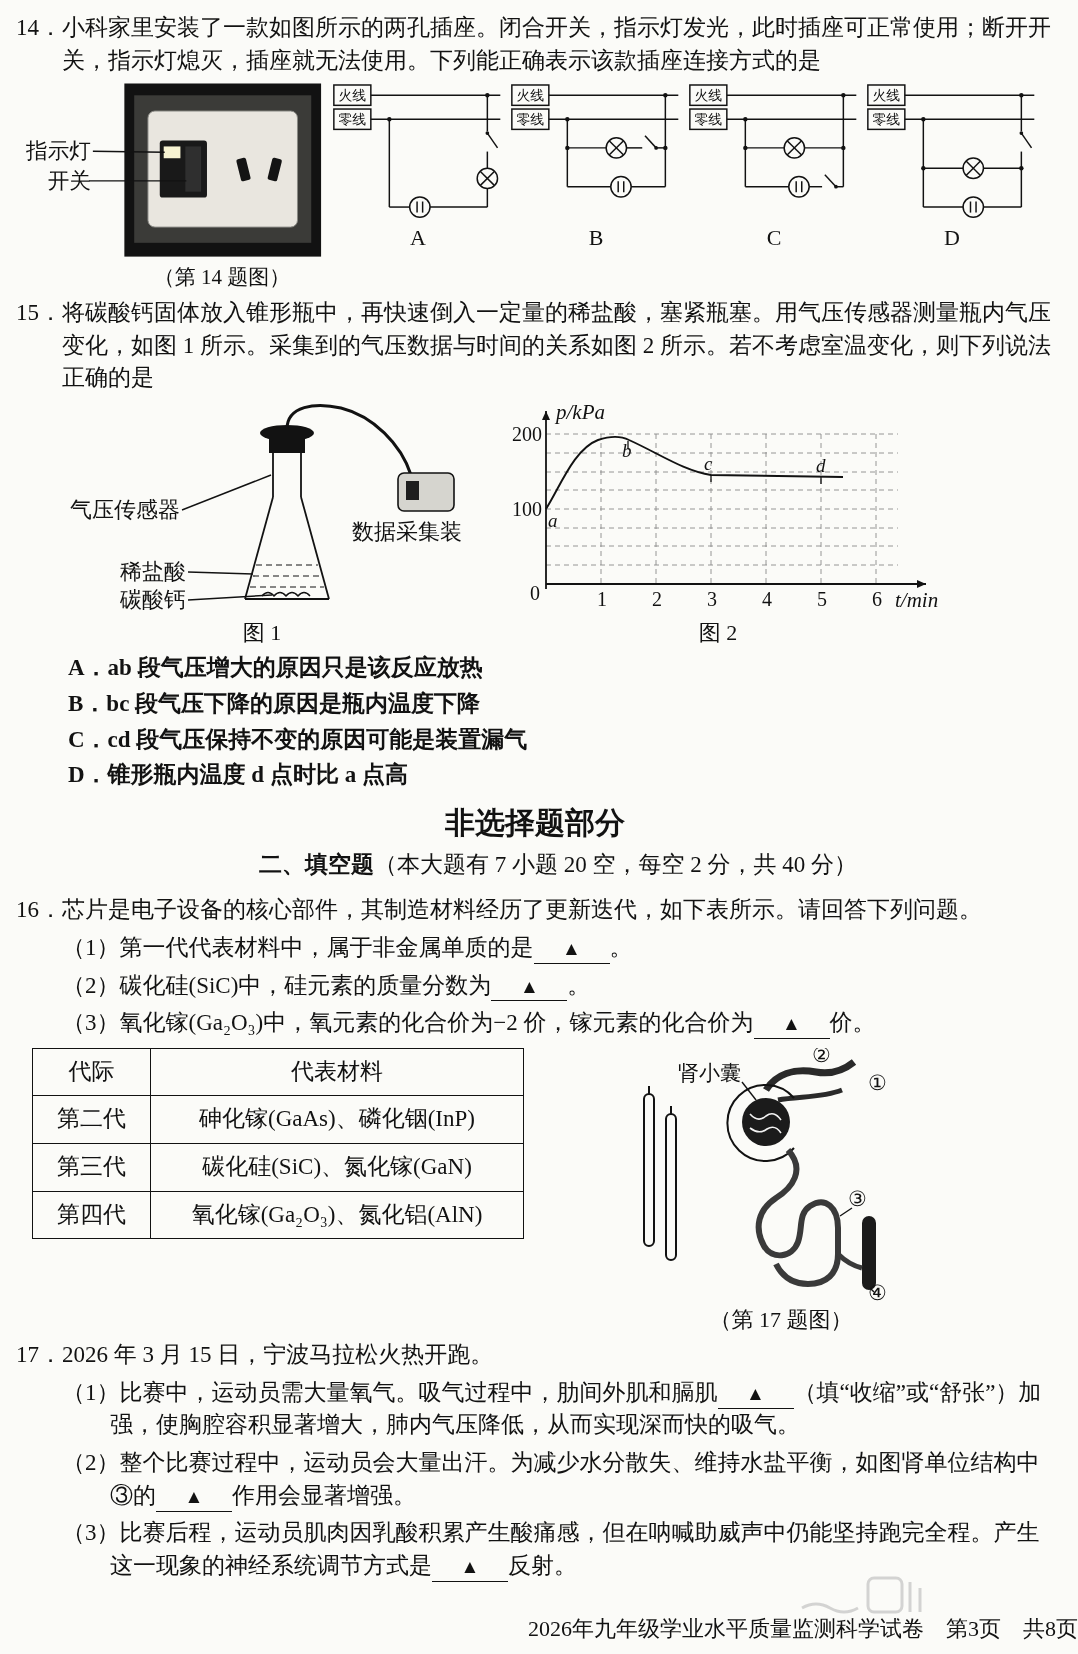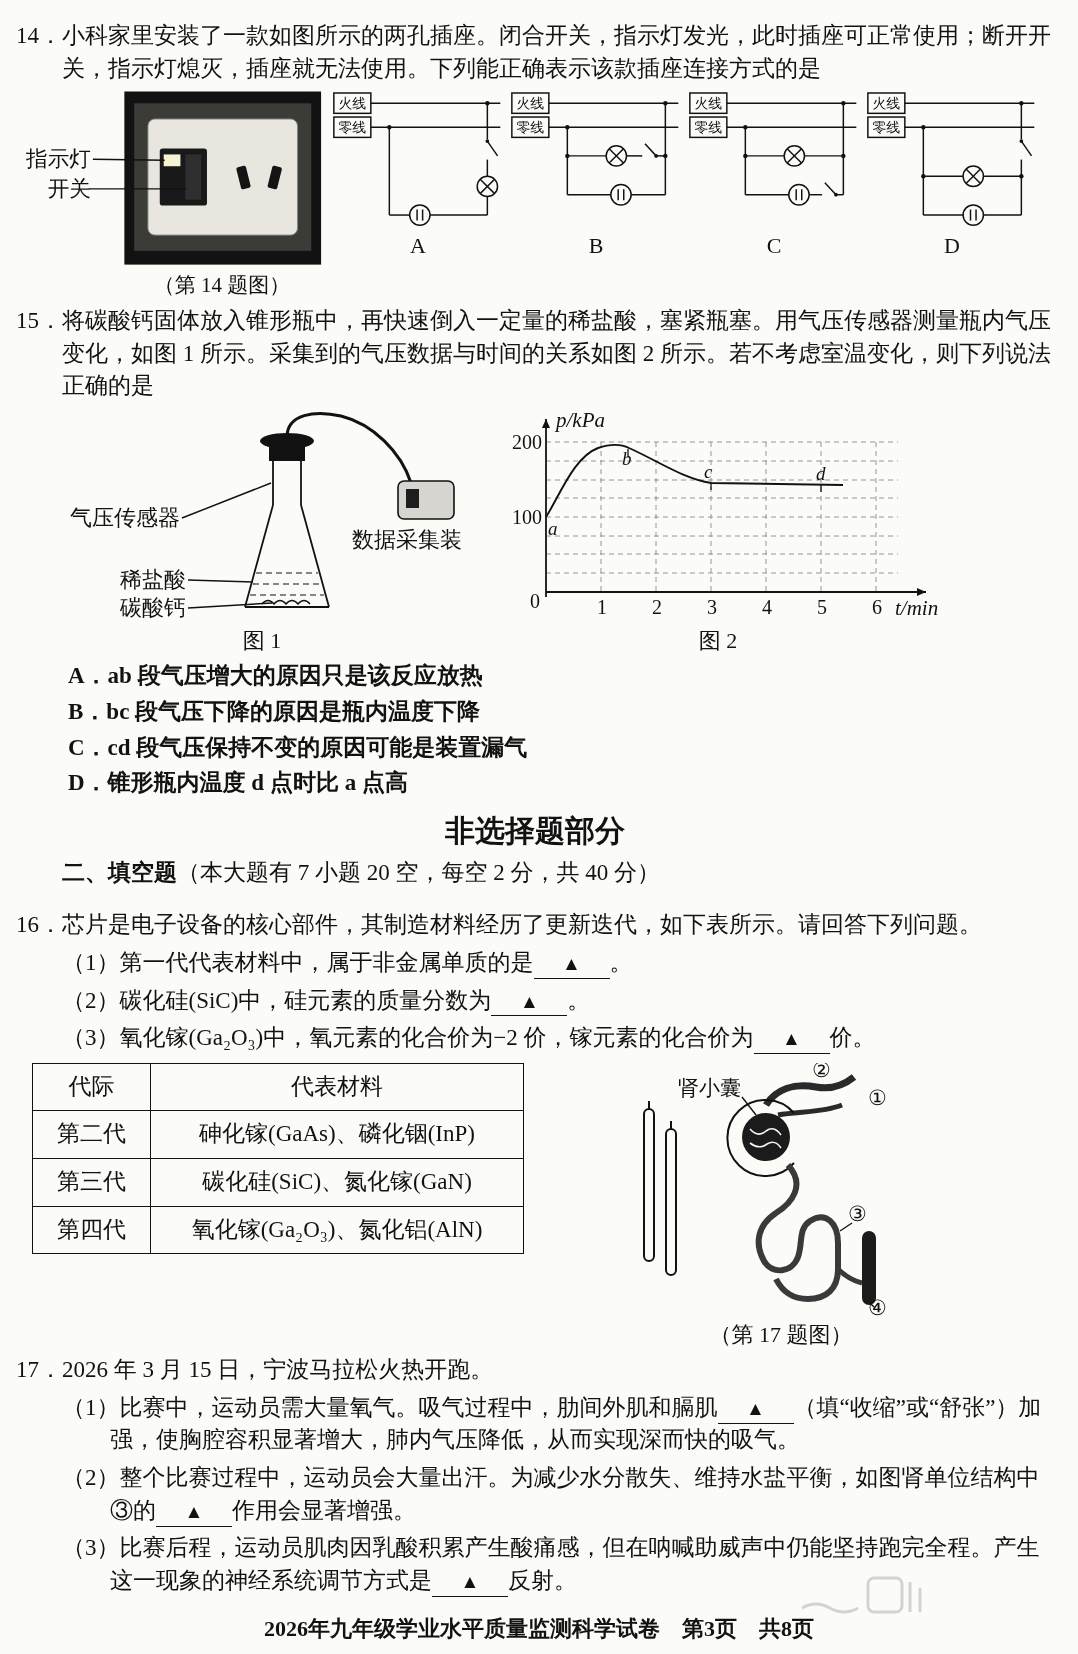--- a/index.html
+++ b/index.html
@@ -3,45 +3,45 @@
 <meta charset="utf-8">
 <style>
   * { margin:0; padding:0; box-sizing:border-box; }
   html,body { width:1078px; }
   body {
     height:1654px; overflow:hidden; position:relative;
     background:#fbfbf8; color:#121212;
     font-family:"Liberation Serif","DejaVu Serif",serif;
     font-size:23px; line-height:1.42;
   }
-  .page { padding:16px 24px 0 16px; }
+  .page { padding:8px 24px 0 16px; }
   .q { display:flex; margin-top:4px; }
   .qnum { flex:none; width:46px; padding-right:6px; text-align:right; }
   .qtext { flex:1; }
   .figrow14 { display:flex; gap:6px; align-items:flex-start; margin:6px 0 2px 10px; }
   .photoblock { width:300px; flex:none; }
   .circuit { width:172px; flex:none; text-align:center; }
   .cap { text-align:center; font-size:22px; }
   .capphoto { width:200px; margin-left:96px; font-size:21px; }
   .figrow15 { display:flex; gap:36px; margin:4px 0 0 46px; align-items:flex-end; }
   .figblock { text-align:center; }
   .figcap15 { text-align:center; font-size:22px; margin-top:-2px; }
   .opts { margin-left:52px; margin-top:4px;font-weight:bold; }
   .opts p { margin:3px 0; }
   .secttitle { text-align:center; font-weight:bold; font-size:30px; margin-top:10px; }
-  .sectsub { margin:4px 0 20px 46px; }
+  .sectsub { margin:4px 0 13px 46px;text-align:center; }
   .bold { font-weight:bold; }
   .fillitem { margin:5px 0 5px 46px; padding-left:48px; text-indent:-48px; }
   .blank { display:inline-block; min-width:76px; text-align:center; border-bottom:1.6px solid #121212; font-size:19px; padding:0 6px; text-indent:0; }
   .row16 { display:flex; gap:92px; align-items:flex-start; margin:8px 0 2px 16px; }
   table.mat { border-collapse:collapse; width:492px; }
   table.mat th, table.mat td { border:1.6px solid #121212; text-align:center; padding:7px 8px; font-size:23px; font-weight:normal; }
   table.mat td.c0, table.mat th.c0 { width:118px; }
   .nephronblock { width:330px; text-align:center; }
-  .footer { position:absolute; left:0; bottom:10px; width:100%; text-align:center; font-size:22px;font-weight:bold; }
+  .footer { position:absolute; left:0; bottom:10px; width:100%; text-align:right; font-size:22px; }
   svg text { font-family:"Liberation Serif","DejaVu Serif",serif; fill:#121212; }
   svg { display:block; }
   .photoblock svg, .circuit svg { margin:0 auto; }
   .watermark { position:absolute; right:150px; bottom:34px; opacity:.4; }
 </style>
 </head>
 <body>
 
 <div class="page">
 

